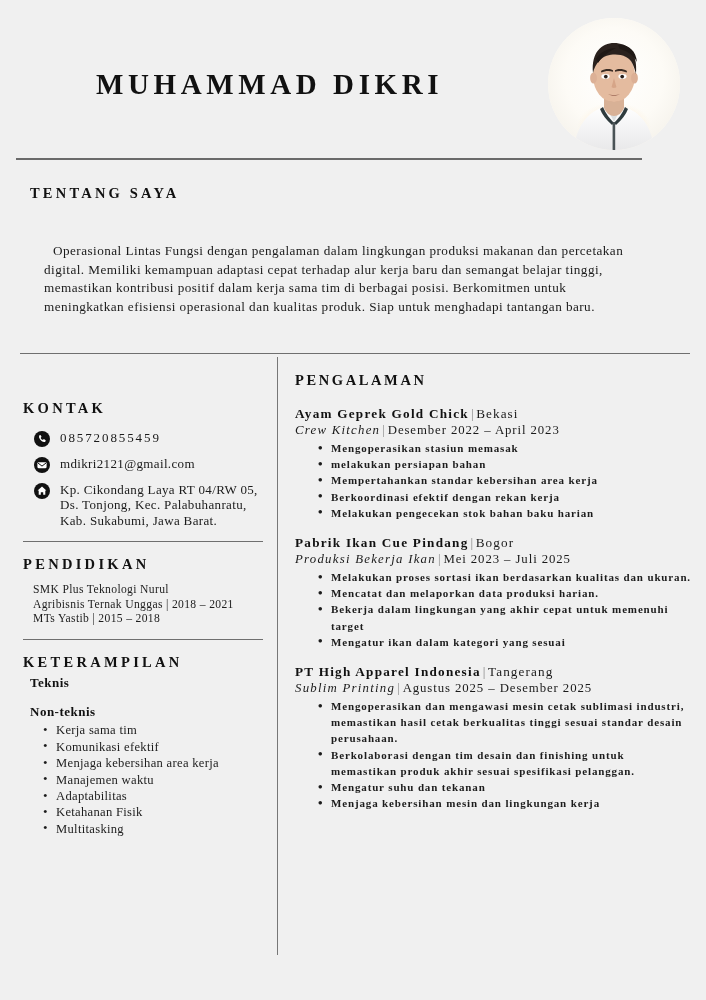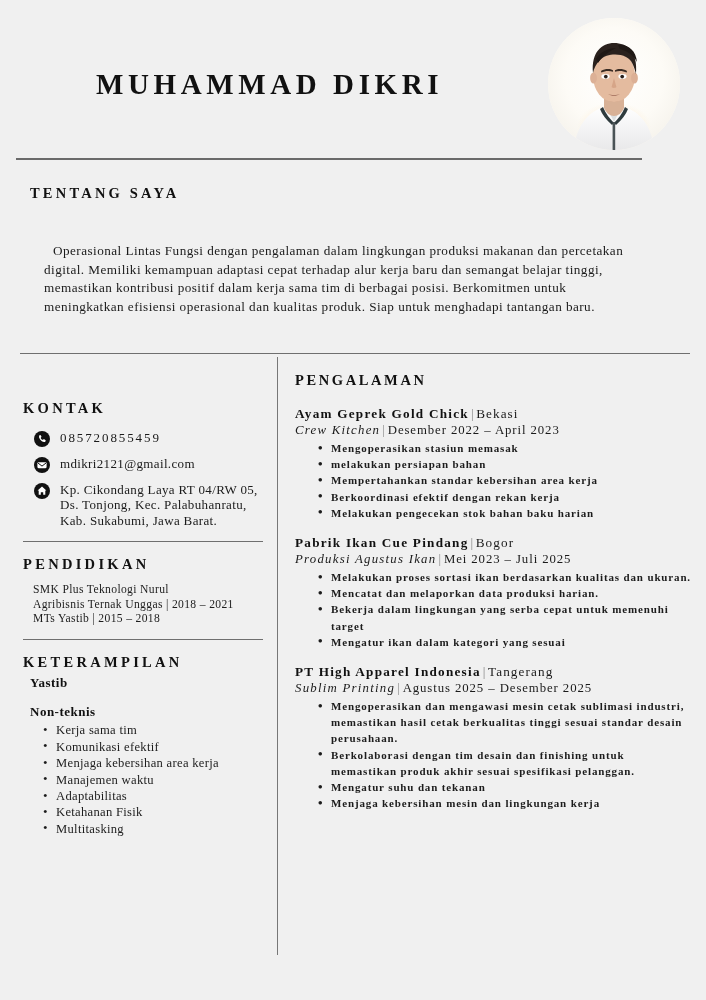--- a/index.html
+++ b/index.html
@@ -318,21 +318,21 @@
         <div>Agribisnis Ternak Unggas | 2018 – 2021</div>
         <div>MTs Yastib | 2015 – 2018</div>
       </div>
     </div>
 
     <div class="sub-rule gap-rule-2"></div>
 
     <div class="skills-block">
       <h3 class="section-title">KETERAMPILAN</h3>
 
-      <div class="skill-group-name">Yastib</div>
+      <div class="skill-group-name">Teknis</div>
 
       <div class="skill-group-name second">Non-teknis</div>
       <ul class="skill-list">
         <li>Kerja sama tim</li>
         <li>Komunikasi efektif</li>
         <li>Menjaga kebersihan area kerja</li>
         <li>Manajemen waktu</li>
         <li>Adaptabilitas</li>
         <li>Ketahanan Fisik</li>
         <li>Multitasking</li>
@@ -359,26 +359,26 @@
           <li>Berkoordinasi efektif dengan rekan kerja</li>
           <li>Melakukan pengecekan stok bahan baku harian</li>
         </ul>
       </div>
 
       <div class="job">
         <div class="job-line1">
           <span class="job-company">Pabrik Ikan Cue Pindang</span><span class="job-sep">|</span><span class="job-city">Bogor</span>
         </div>
         <div class="job-line2">
-          <span class="job-role">Produksi Agustus Ikan</span><span class="job-sep">|</span><span>Mei 2023 – Juli 2025</span>
+          <span class="job-role">Produksi Bekerja Ikan</span><span class="job-sep">|</span><span>Mei 2023 – Juli 2025</span>
         </div>
         <ul class="job-list">
           <li>Melakukan proses sortasi ikan berdasarkan kualitas dan ukuran.</li>
           <li>Mencatat dan melaporkan data produksi harian.</li>
-          <li>Bekerja dalam lingkungan yang serba cepat untuk memenuhi target</li>
+          <li>Bekerja dalam lingkungan yang akhir cepat untuk memenuhi target</li>
           <li>Mengatur ikan dalam kategori yang sesuai</li>
         </ul>
       </div>
 
       <div class="job">
         <div class="job-line1">
           <span class="job-company">PT High Apparel Indonesia</span><span class="job-sep">|</span><span class="job-city">Tangerang</span>
         </div>
         <div class="job-line2">
           <span class="job-role">Sublim Printing</span><span class="job-sep">|</span><span>Agustus 2025 – Desember 2025</span>

